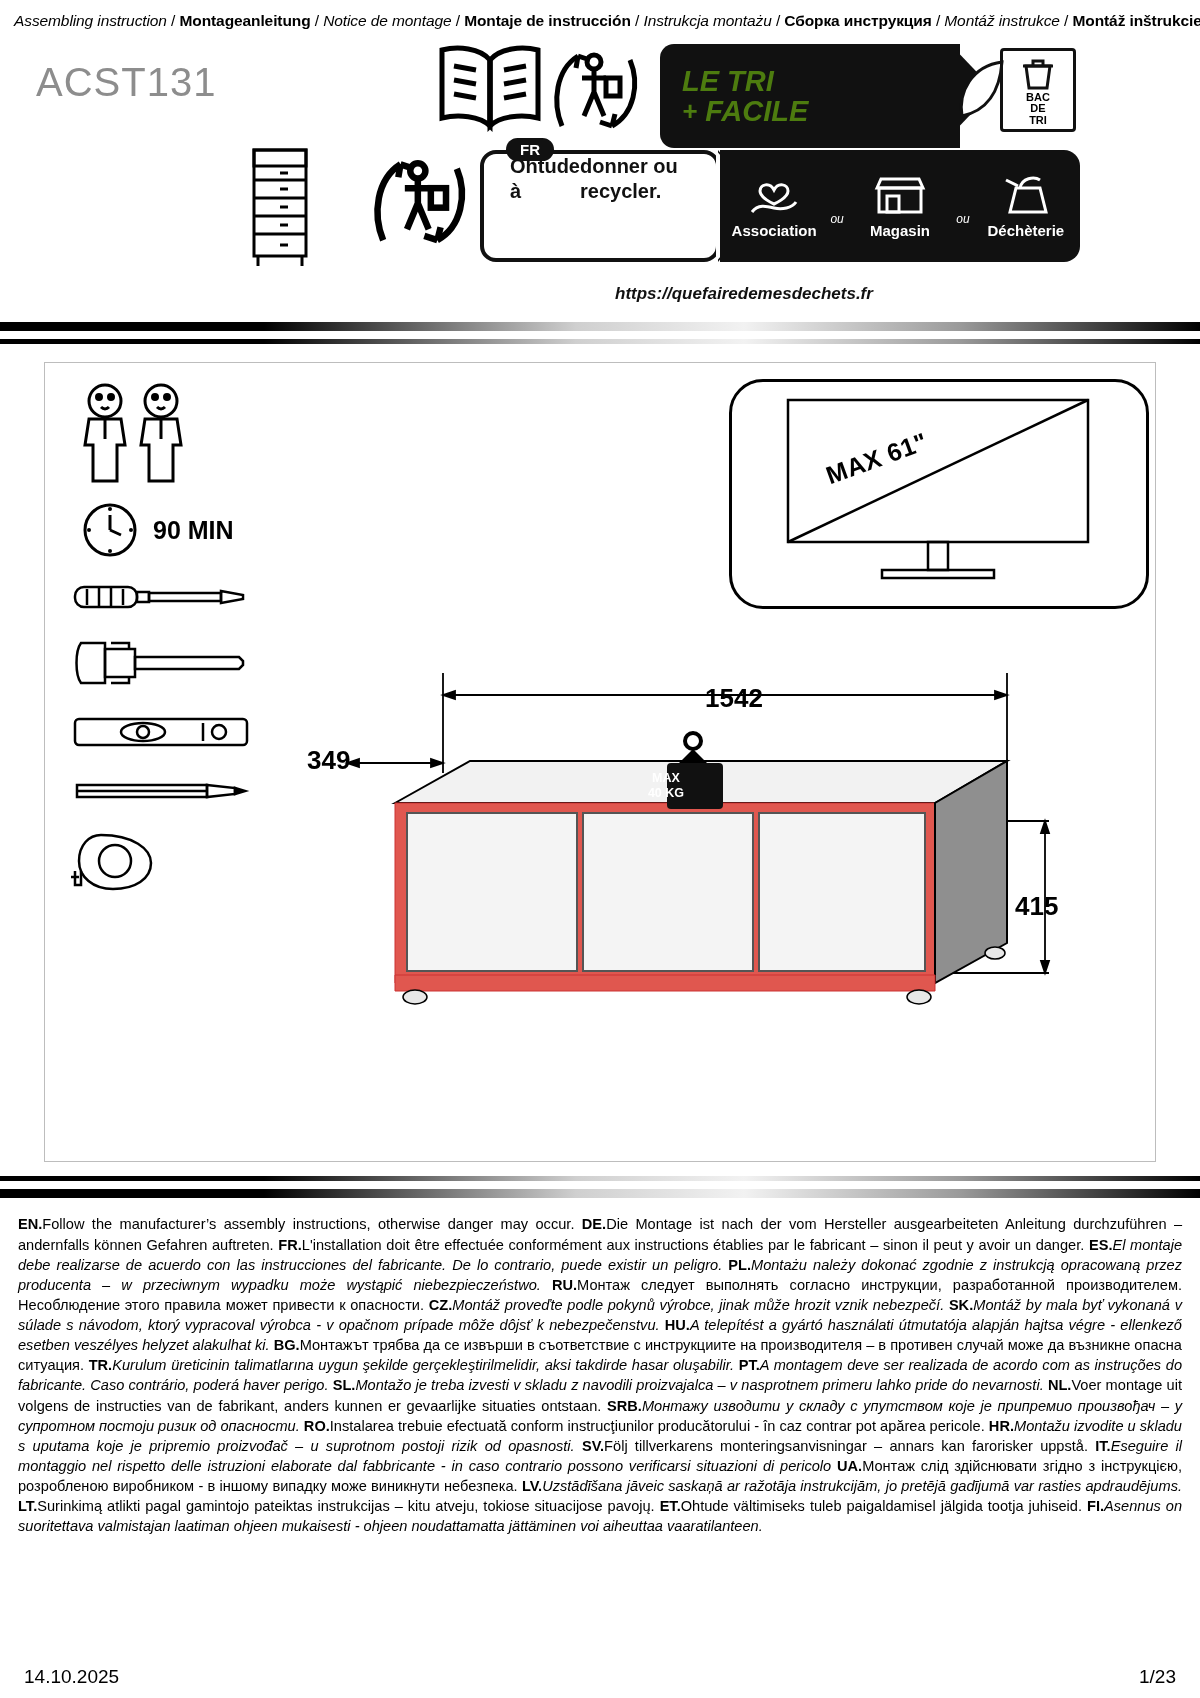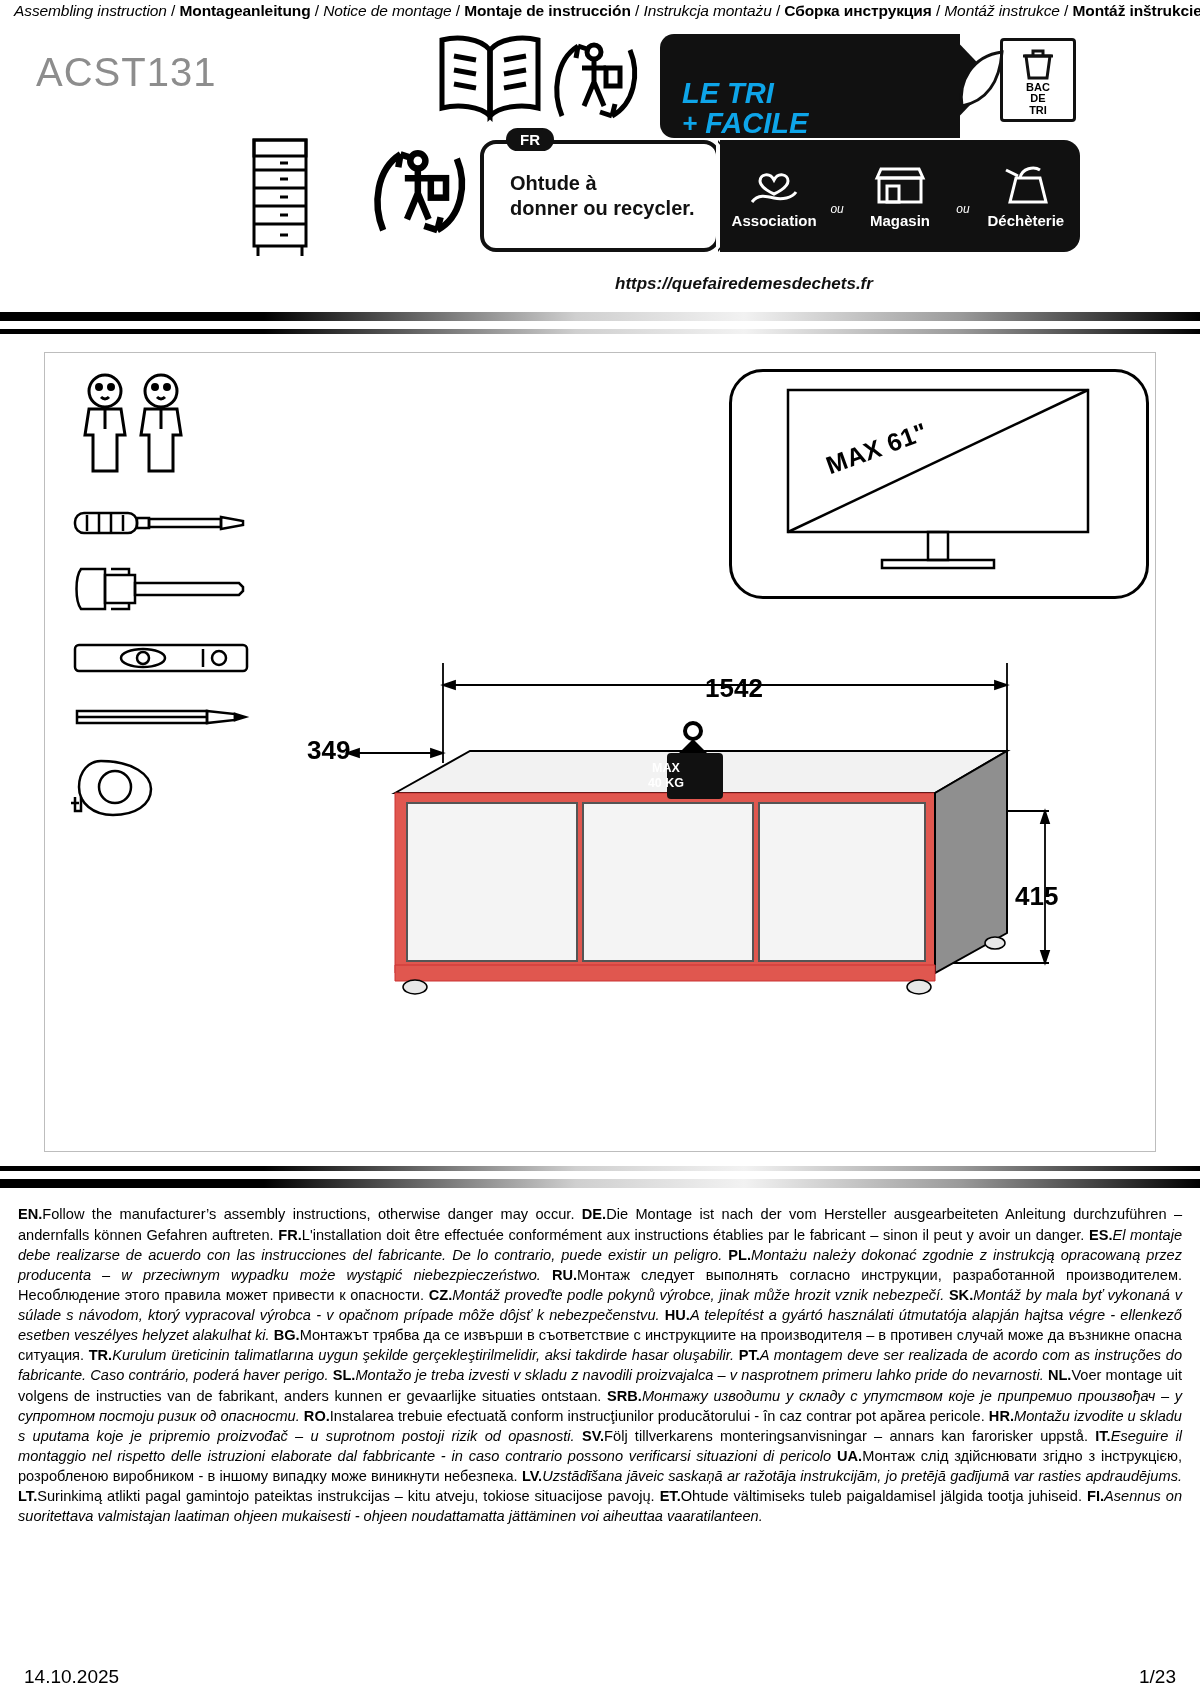--- a/index.html
+++ b/index.html
@@ -9,21 +9,21 @@
     height: 1698px;
     background: #ffffff;
     font-family: "Liberation Sans", sans-serif;
     color: #000;
     position: relative;
     overflow: hidden;
   }
 
   
   .lang-line {
-    padding: 0 14px 0 14px;
+    padding: 10px 14px 0 14px;
     font-size: 15.5px;
     line-height: 1.45;
     letter-spacing: -0.1px;
   }
   .lang-line span { white-space: nowrap; }
   .it { font-style: italic; }
   .bd { font-weight: bold; }
   .sep { font-style: normal; font-weight: normal; }
 
   
@@ -47,22 +47,22 @@
   .tri-banner {
     position: absolute;
     left: 660px; top: 12px;
     width: 420px; height: 92px;
   }
   .tri-black {
     position: absolute; left: 0; top: 0;
     width: 300px; height: 104px;
     background: #111;
     border-radius: 14px 0 0 14px;
-    color: #0ea5e9;
-    display: flex; align-items: flex-end;
+    color: #4d7c0f;
+    display: flex; align-items: center;
     padding-left: 22px;
   }
   .tri-black .tri-text {
     font-size: 29px; font-weight: bold; font-style: italic;
     line-height: 1.05;
   }
   .tri-arrow {
     position: absolute; left: 290px; top: 0;
     width: 0; height: 0;
     border-top: 46px solid transparent;
@@ -84,21 +84,21 @@
     position: absolute;
     left: 480px; top: 118px;
     width: 600px; height: 112px;
   }
   .pensez-white {
     position: absolute; left: 0; top: 0;
     width: 240px; height: 112px;
     background: #fff;
     border: 4px solid #111;
     border-radius: 16px;
-    display: flex; flex-direction: column; justify-content: center;
+    display: flex; flex-direction: row; justify-content: center;
     padding-left: 26px;
   }
   .pensez-white .pz {
     font-size: 20px; font-weight: bold; color: #111; line-height: 1.25;
   }
   .fr-pill {
     position: absolute; left: 22px; top: -16px;
     background: #111; color: #fff;
     font-size: 15px; font-weight: bold;
     border-radius: 14px;
@@ -354,20 +354,33 @@
           <path d="M78 20 a16 16 0 0 1 32 0 a16 16 0 0 1 -32 0 Z"></path>
           <circle cx="88" cy="16" r="2.5" fill="#000"></circle>
             <circle cx="100" cy="16" r="2.5" fill="#000"></circle>
           <path d="M90 26 q4 4 8 0"></path>
           <path d="M78 38 L110 38 L114 64 L106 64 L106 100 L82 100 L82 64 L74 64 Z"></path>
           <path d="M94 38 L94 58"></path>
         </g>
       </svg>
     </div>
 
+    <div class="time-row">
+      <svg width="58" height="58" viewBox="0 0 58 58">
+        <g fill="none" stroke="#000" stroke-width="3">
+          <circle cx="29" cy="29" r="25"></circle>
+          <path d="M29 29 L29 14 M29 29 L40 34"></path>
+        </g>
+        <circle cx="29" cy="8" r="2" fill="#000"></circle>
+        <circle cx="50" cy="29" r="2" fill="#000"></circle>
+        <circle cx="29" cy="50" r="2" fill="#000"></circle>
+        <circle cx="8" cy="29" r="2" fill="#000"></circle>
+      </svg>
+      <span class="time-label">90 MIN</span>
+    </div>
 
     <div style="margin:18px 0 0 4px;">
       <svg width="180" height="40" viewBox="0 0 180 40">
         <g fill="none" stroke="#000" stroke-width="2.5">
           <rect x="4" y="10" width="62" height="20" rx="9"></rect>
           <line x1="16" y1="12" x2="16" y2="28"></line>
             <line x1="28" y1="11" x2="28" y2="29"></line>
           <line x1="40" y1="11" x2="40" y2="29"></line>
             <line x1="52" y1="12" x2="52" y2="28"></line>
           <rect x="66" y="15" width="12" height="10"></rect>

